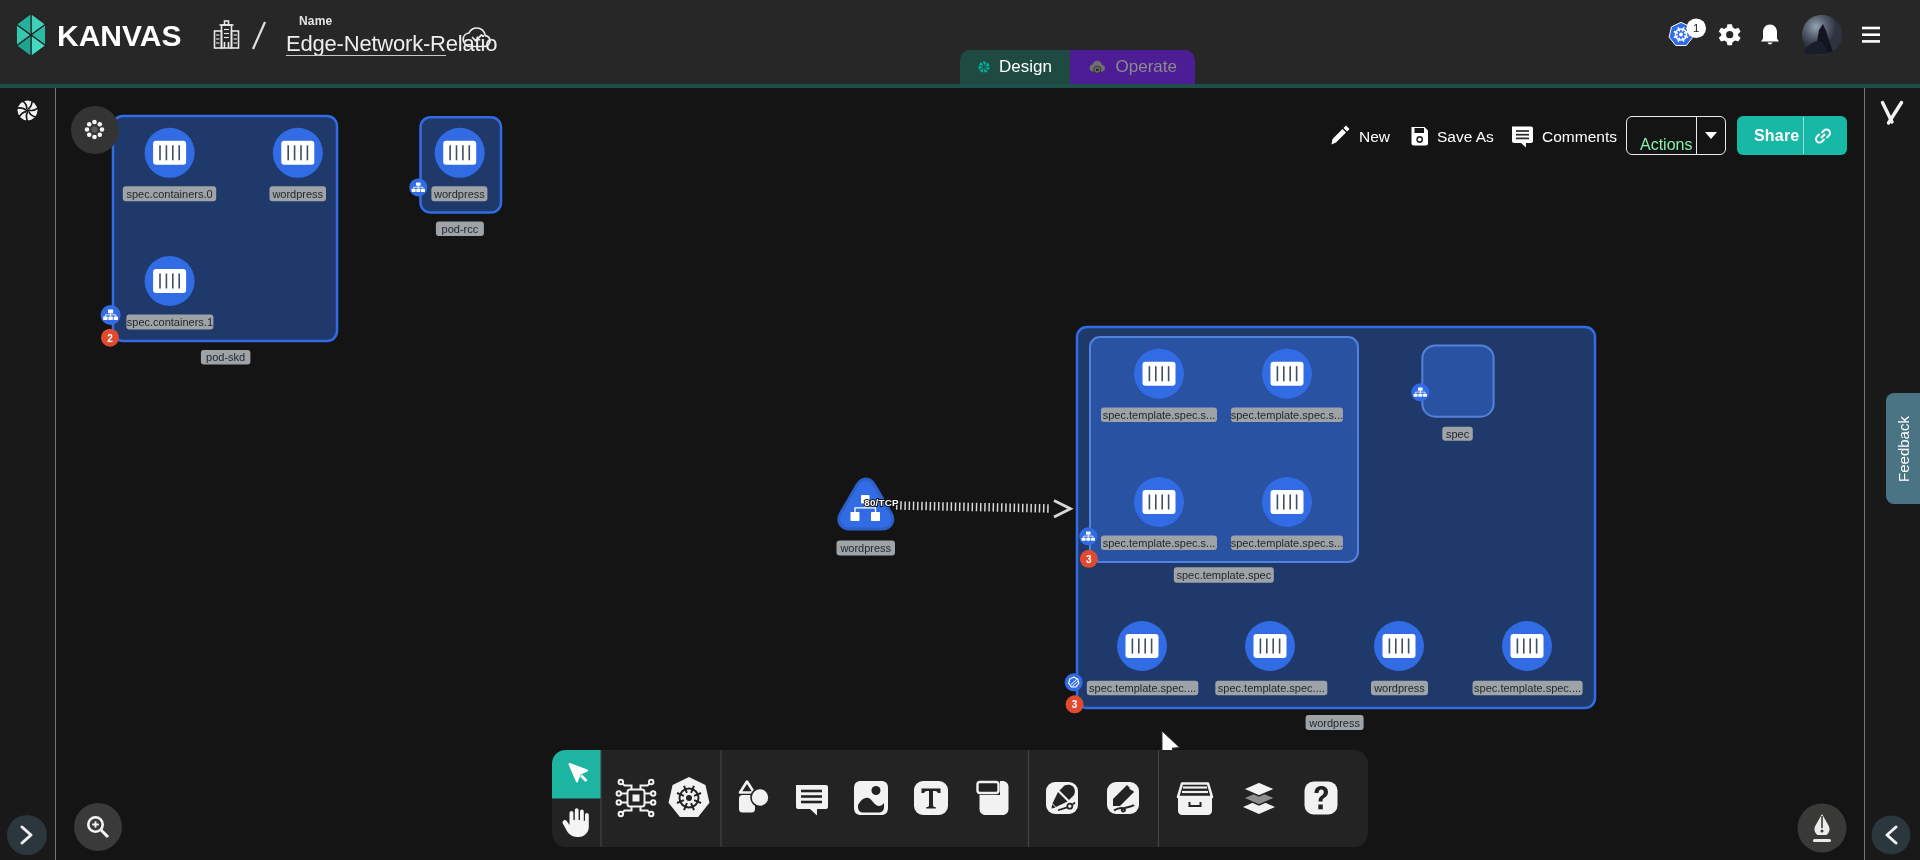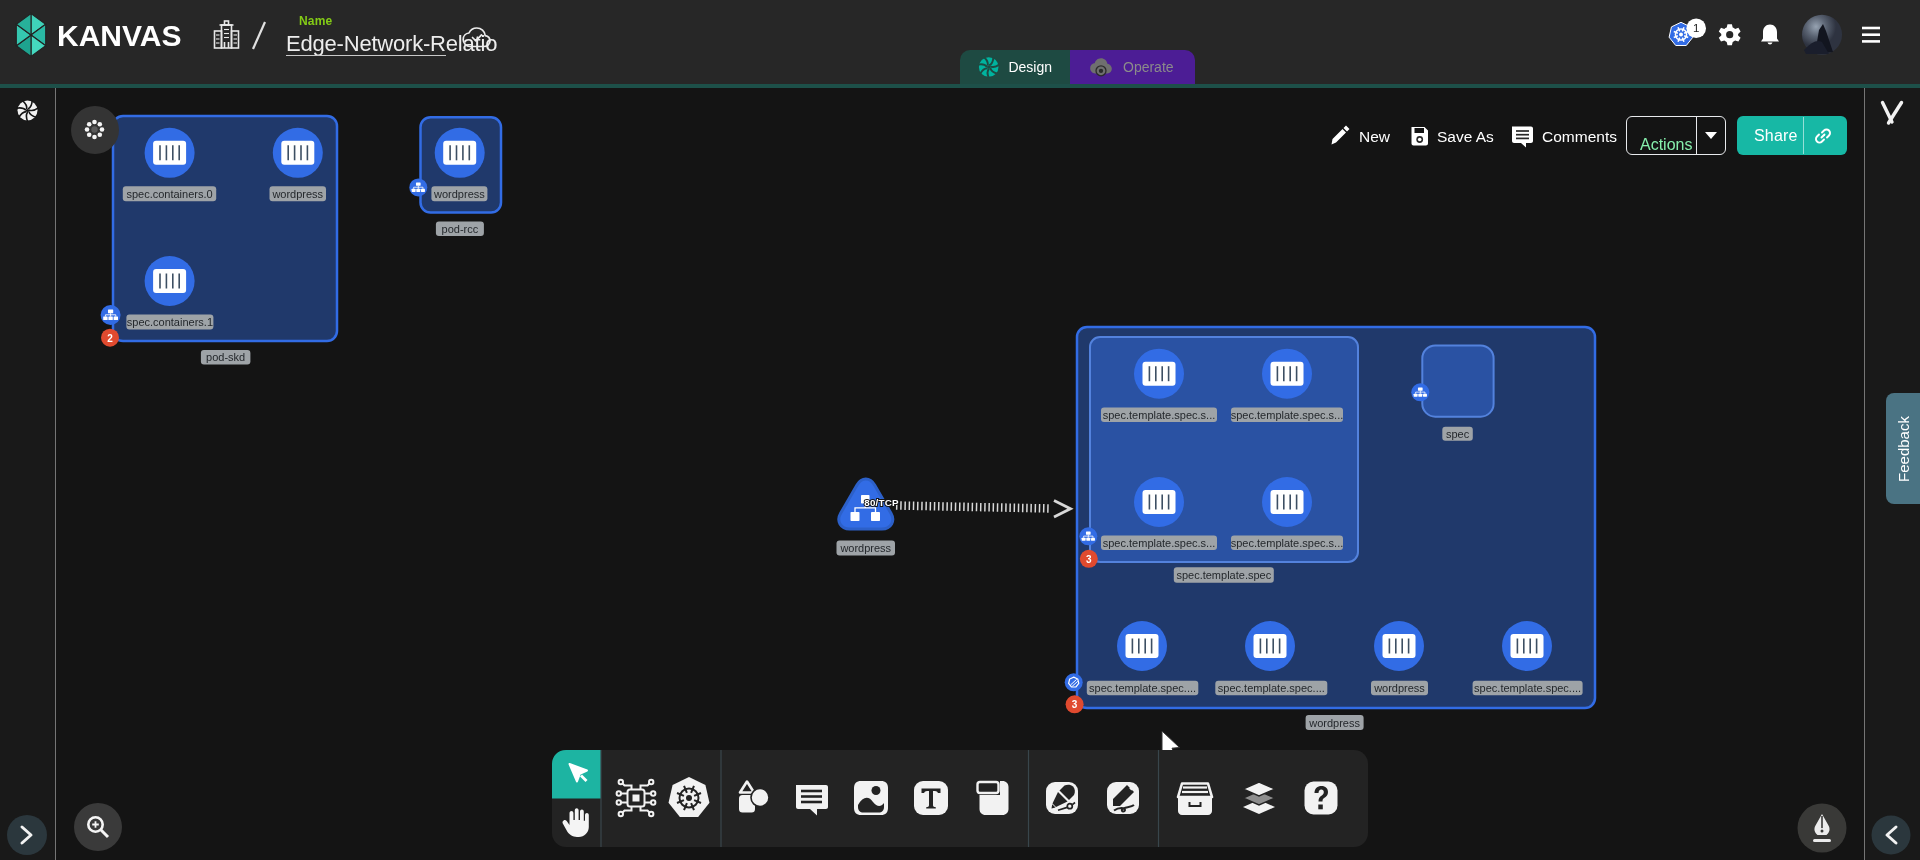--- a/index.html
+++ b/index.html
@@ -2,26 +2,26 @@
 <html><head>
 <meta charset="utf-8">
 <style>
   * { margin:0; padding:0; box-sizing:border-box; }
   html,body { width:1920px; height:860px; overflow:hidden; background:#141414; font-family:"Liberation Sans", sans-serif; }
   #page { position:relative; width:1920px; height:860px; }
   
   #header { position:absolute; left:0; top:0; width:1920px; height:84px; background:#272727; }
   #tealline { position:absolute; left:0; top:84px; width:1920px; height:4px; background:#1d5049; }
   .abs { position:absolute; }
-  #kname-label { left:286px; top:14px; font-size:12px; font-weight:bold; color:#84cc16; letter-spacing:.2px;padding-left:13px; }
+  #kname-label { left:286px; top:14px; font-size:12px; font-weight:bold; color:#e5e5e5; letter-spacing:.2px;padding-left:13px; }
   #kname-value { left:286px; top:31px; font-size:22px; color:#ededed; letter-spacing:-0.2px; }
   #kname-line { left:286px; top:55px; width:160px; height:1.3px; background:#c9c9c9; }
   
   #tabs { position:absolute; left:960px; top:50px; height:34px; display:flex; }
-  .tab { height:34px; display:flex; align-items:center; gap:9px; padding:0 18px; font-size:14px; }
+  .tab { height:34px; display:flex; align-items:center; gap:9px; padding:0 18px; font-size:17px; }
   #tab-design { background:#1e4a42; border-radius:10px 0 0 0; color:#fff; width:110px; }
   #tab-operate { background:#4c1d95; border-radius:0 10px 0 0; color:#8b8b8b; width:125px; }
   
   #leftstrip { position:absolute; left:0; top:88px; width:56px; height:772px; background:#191919; border-right:1px solid #757575; z-index:1; }
   #rightstrip { position:absolute; left:1864px; top:88px; width:56px; height:772px; background:#191919; border-left:1px solid #757575; z-index:1; }
   #btn-actions { position:absolute; left:1626px; top:116px; width:100px; height:39px; border:1px solid #e8eaed; border-radius:6px; display:flex; align-items:flex-end; color:#86efac; }
   #btn-share { position:absolute; left:1737px; top:116px; width:110px; height:39px; background:#17b8a5; border-radius:6px; display:flex; align-items:center; color:#fff; }
   
   #feedback { z-index:7; position:absolute; left:1886px; top:393px; width:34px; height:111px; background:#4a7383; border-radius:8px 0 0 8px; }
   #feedback span { position:absolute; left:50%; top:50%; transform:translate(-50%,-50%) rotate(-90deg); color:#fff; font-size:15px; white-space:nowrap; }
@@ -289,21 +289,21 @@
   <text x="1542" y="141.5" font-size="15.5" fill="#fff">Comments</text>
   </svg>
   <div id="btn-actions">
       <span style="margin-left:13px;font-size:16px;">Actions</span>
     <div style="position:absolute;left:69px;top:0;width:1px;height:37px;background:#e8eaed;"></div>
     <svg style="position:absolute;left:76px;top:13px;" width="16" height="12" viewBox="0 0 16 12">
         <path d="M2,2 L8,9 L14,2 Z" fill="#fff"></path>
       </svg>
   </div>
   <div id="btn-share">
-      <span style="margin-left:17px;font-size:16px;font-weight:normal;letter-spacing:.2px;">Share</span>
+      <span style="margin-left:17px;font-size:16px;font-weight:bold;letter-spacing:.2px;">Share</span>
     <div style="position:absolute;left:66px;top:1px;width:1px;height:37px;background:rgba(255,255,255,0.55);"></div>
     <svg style="position:absolute;left:76px;top:10px;" width="20" height="20" viewBox="0 0 20 20" fill="none" stroke="#fff" stroke-width="1.9" stroke-linecap="round">
       <path d="M8.5,11.5 L11.5,8.5"></path>
       <path d="M9,6.5 L11,4.5 C12.4,3.1 14.6,3.1 16,4.5 C17.4,5.9 17.4,8.1 16,9.5 L14,11.5"></path>
       <path d="M11,13.5 L9,15.5 C7.6,16.9 5.4,16.9 4,15.5 C2.6,14.1 2.6,11.9 4,10.5 L6,8.5"></path>
     </svg>
   </div>
 
   <svg class="abs" style="left:1864px;top:88px;z-index:6;" width="56" height="56" viewBox="0 0 56 56">
     <g stroke="#f2f2f2" stroke-width="3.4" stroke-linecap="round">

